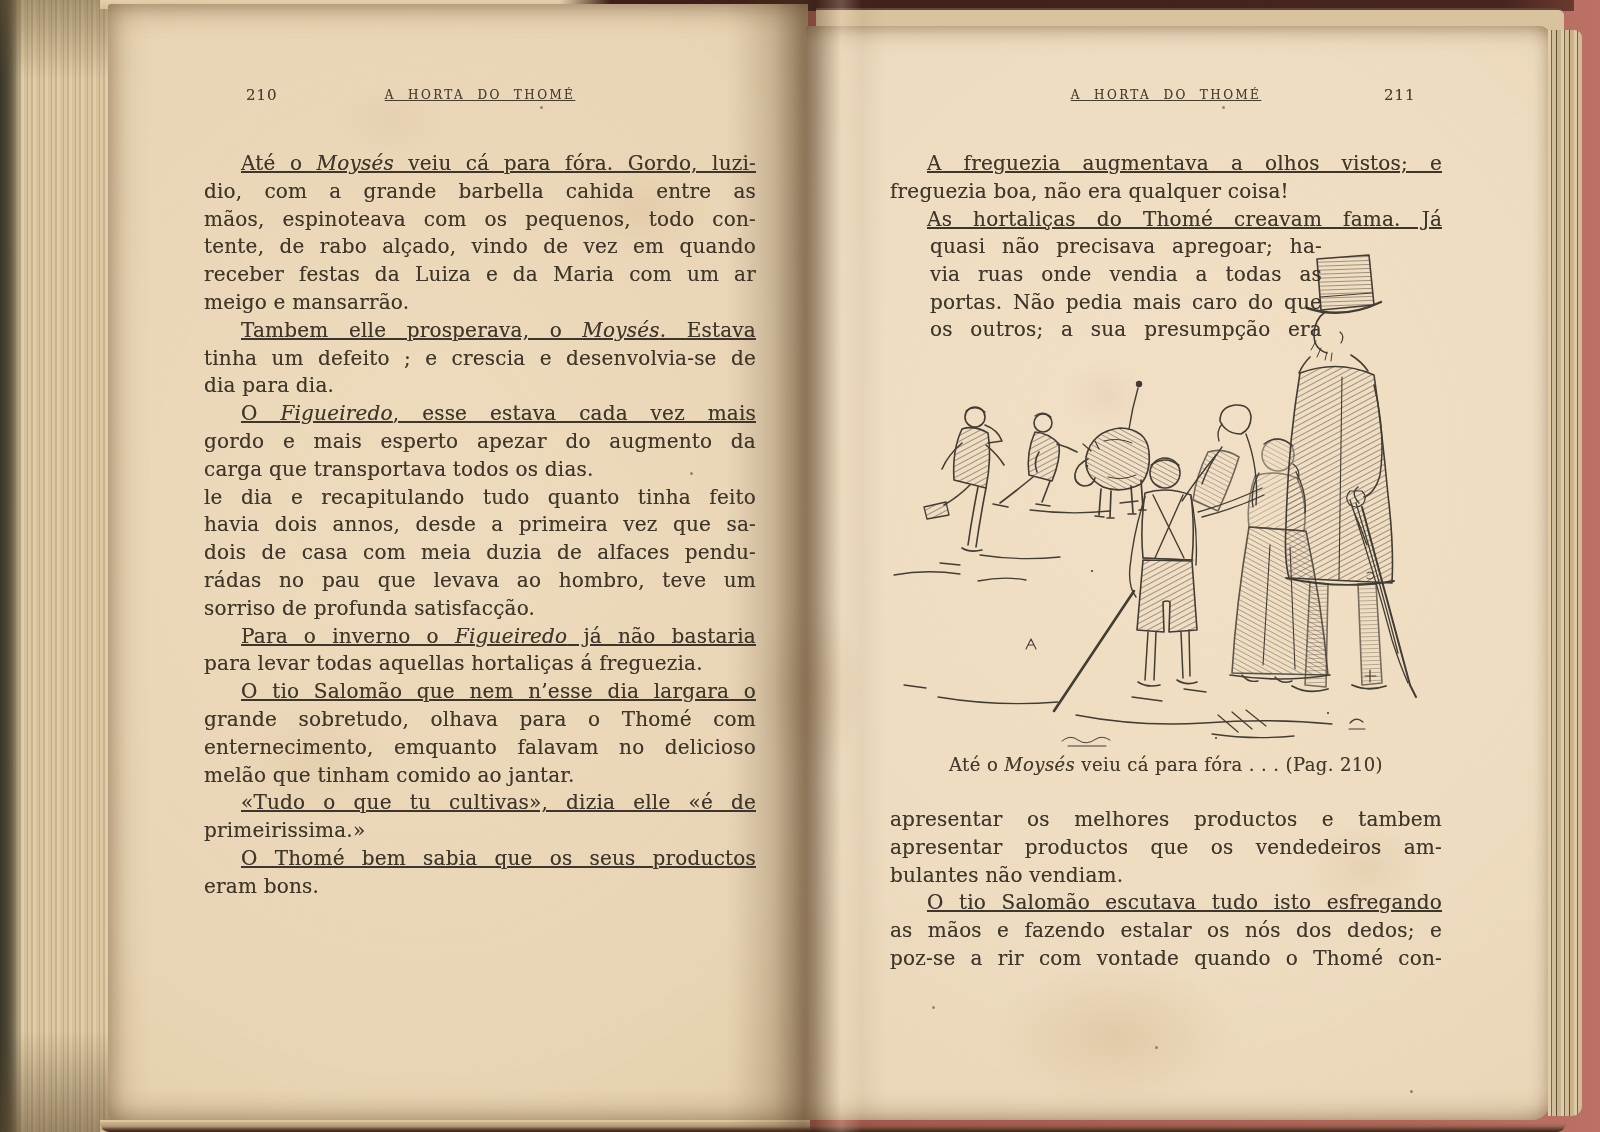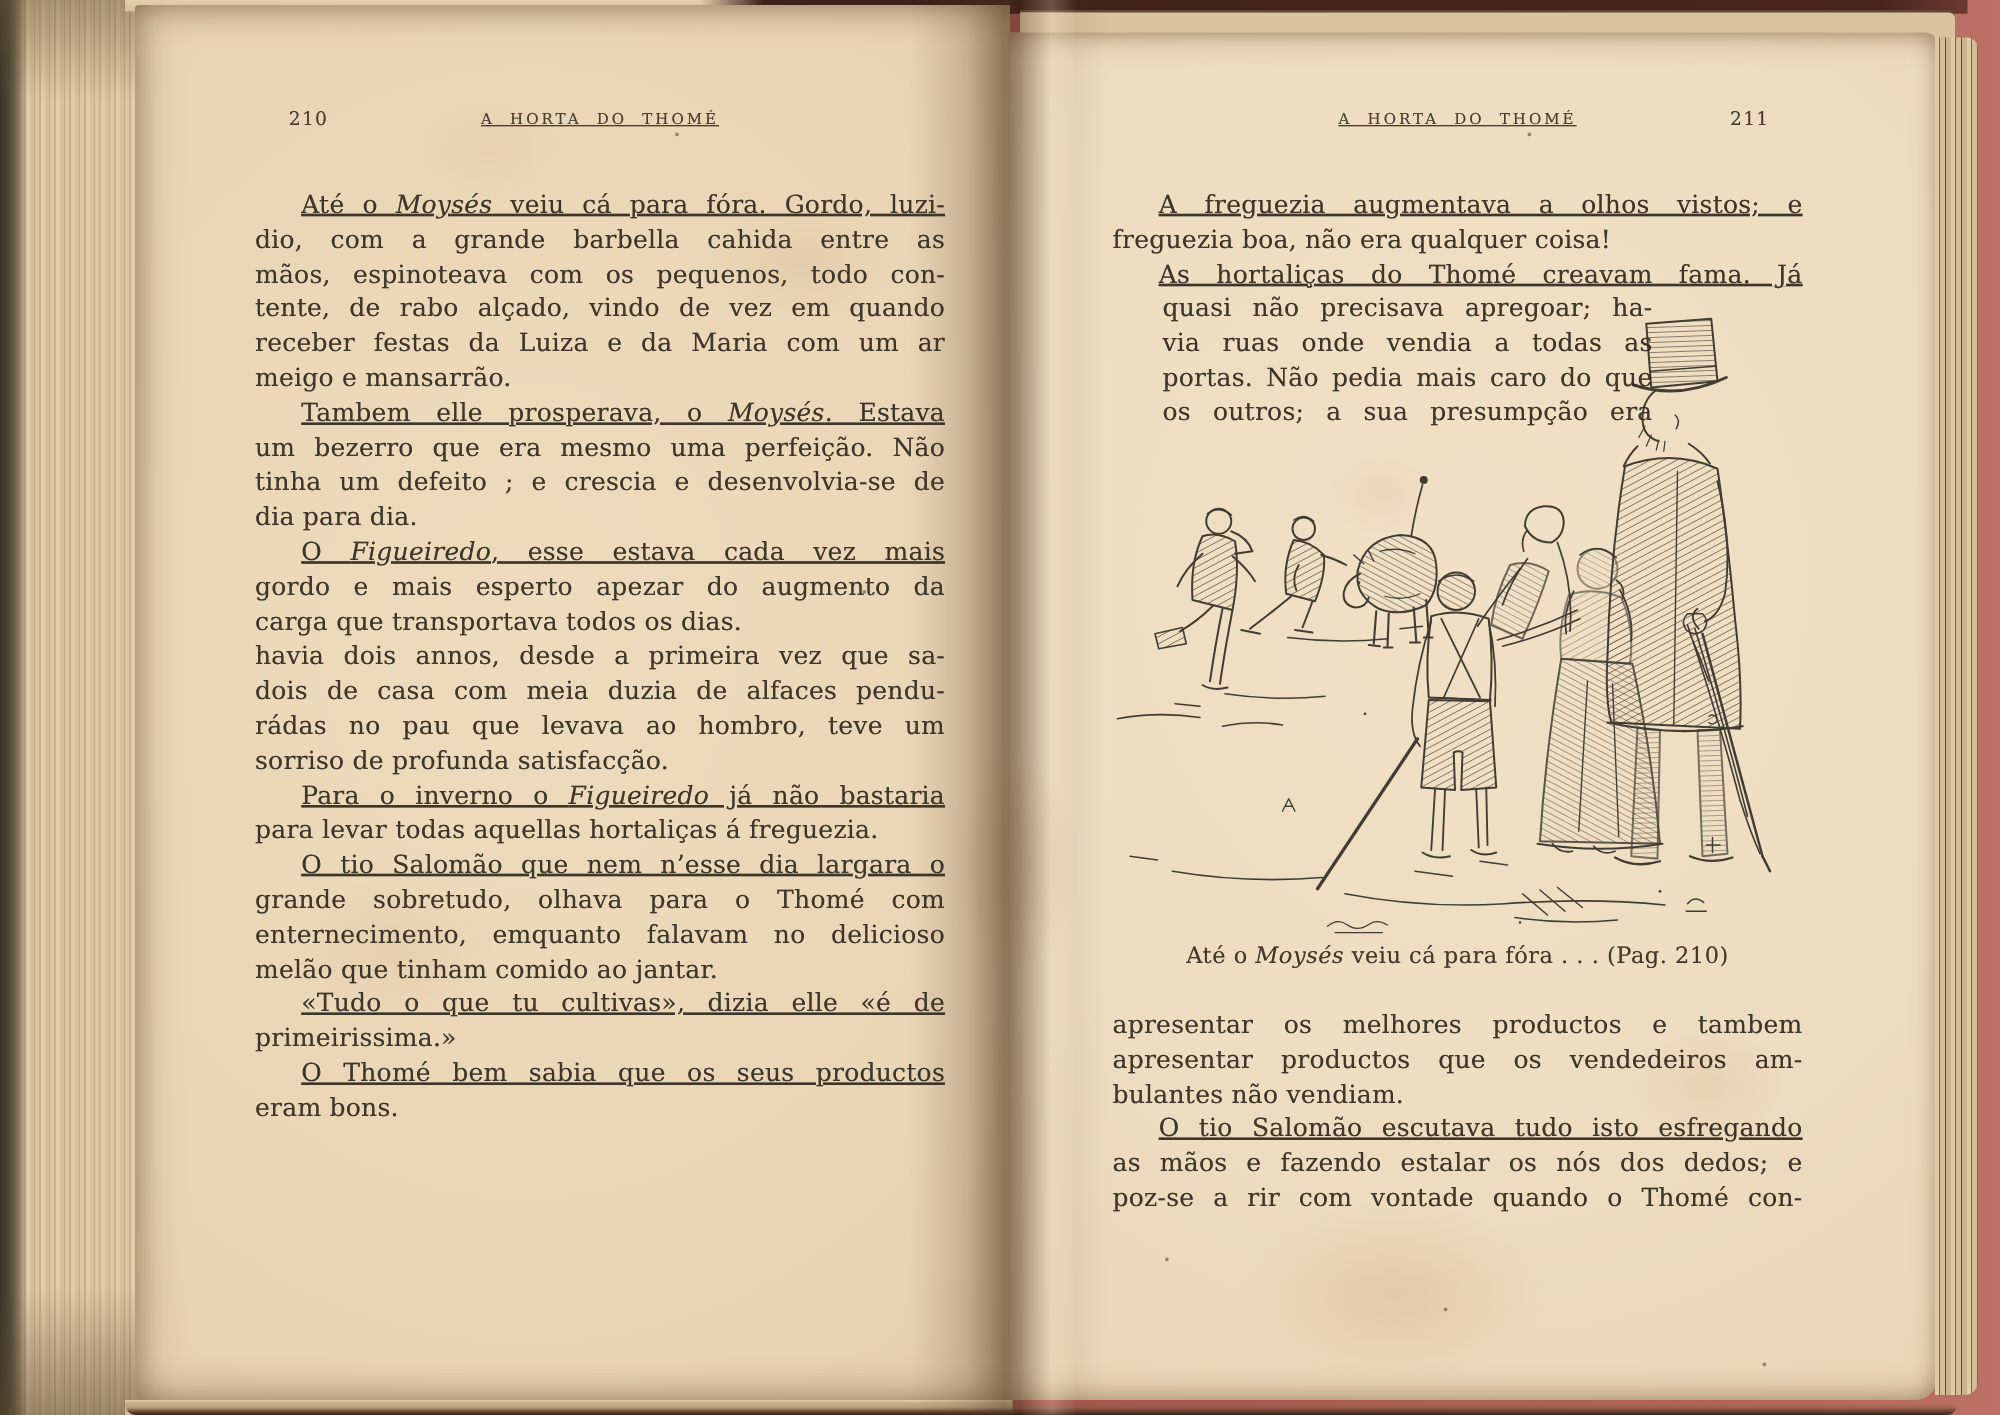--- a/index.html
+++ b/index.html
@@ -61,21 +61,21 @@
   .bline.end{text-align-last:left;}
   .bline.first{text-indent:37px;text-decoration:underline;}
   .hdr{position:absolute;color:#473e30;text-shadow:0 0 .4px rgba(71,62,48,.5);}
   .hdr.title{font-size:12px;letter-spacing:2.4px;word-spacing:6px;text-align:center;text-decoration:underline;}
   .hdr.num{font-size:15px;letter-spacing:1px;}
   #left-col{left:204px;top:150px;width:552px;}
   #right-top{left:890px;top:150px;width:552px;}
   #right-wrap{left:930px;top:233px;width:392px;}
   #right-bottom{left:890px;top:806px;width:552px;}
   #left-title{left:204px;top:88px;width:552px;}
-  #left-pgnum{left:231px;top:86px;text-align:right;}
+  #left-pgnum{left:246px;top:86px;text-align:right;}
   #right-title{left:890px;top:88px;width:552px;}
   #right-pgnum{left:1384px;top:86px;}
   #caption{left:890px;top:754px;width:552px;text-align:center;font-size:18px;
            color:#43392c;letter-spacing:.4px;}
   #illus{left:880px;top:245px;width:590px;height:505px;pointer-events:none;}
   #illus svg{opacity:.92;}
 </style>
 </head>
 <body>
 
@@ -113,26 +113,26 @@
   <div class="hdr num" id="right-pgnum">211</div>
 
   <div class="col" id="left-col">
       <div class="bline first">Até o <i>Moysés</i> veiu cá para fóra. Gordo, luzi-</div>
       <div class="bline">dio, com a grande barbella cahida entre as</div>
       <div class="bline">mãos, espinoteava com os pequenos, todo con-</div>
       <div class="bline">tente, de rabo alçado, vindo de vez em quando</div>
       <div class="bline">receber festas da Luiza e da Maria com um ar</div>
       <div class="bline end">meigo e mansarrão.</div>
       <div class="bline first">Tambem elle prosperava, o <i>Moysés</i>. Estava</div>
-      <div class="bline">um bezerro que era mesmo uma perfeição. Não</div>
       <div class="bline">tinha um defeito ; e crescia e desenvolvia-se de</div>
       <div class="bline end">dia para dia.</div>
       <div class="bline first">O <i>Figueiredo</i>, esse estava cada vez mais</div>
       <div class="bline">gordo e mais esperto apezar do augmento da</div>
       <div class="bline end">carga que transportava todos os dias.</div>
+      <div class="bline">le dia e recapitulando tudo quanto tinha feito</div>
       <div class="bline">havia dois annos, desde a primeira vez que sa-</div>
       <div class="bline">dois de casa com meia duzia de alfaces pendu-</div>
       <div class="bline">rádas no pau que levava ao hombro, teve um</div>
       <div class="bline end">sorriso de profunda satisfacção.</div>
       <div class="bline first">Para o inverno o <i>Figueiredo</i> já não bastaria</div>
       <div class="bline end">para levar todas aquellas hortaliças á freguezia.</div>
       <div class="bline first">O tio Salomão que nem n’esse dia largara o</div>
       <div class="bline">grande sobretudo, olhava para o Thomé com</div>
       <div class="bline">enternecimento, emquanto falavam no delicioso</div>
       <div class="bline end">melão que tinham comido ao jantar.</div>

